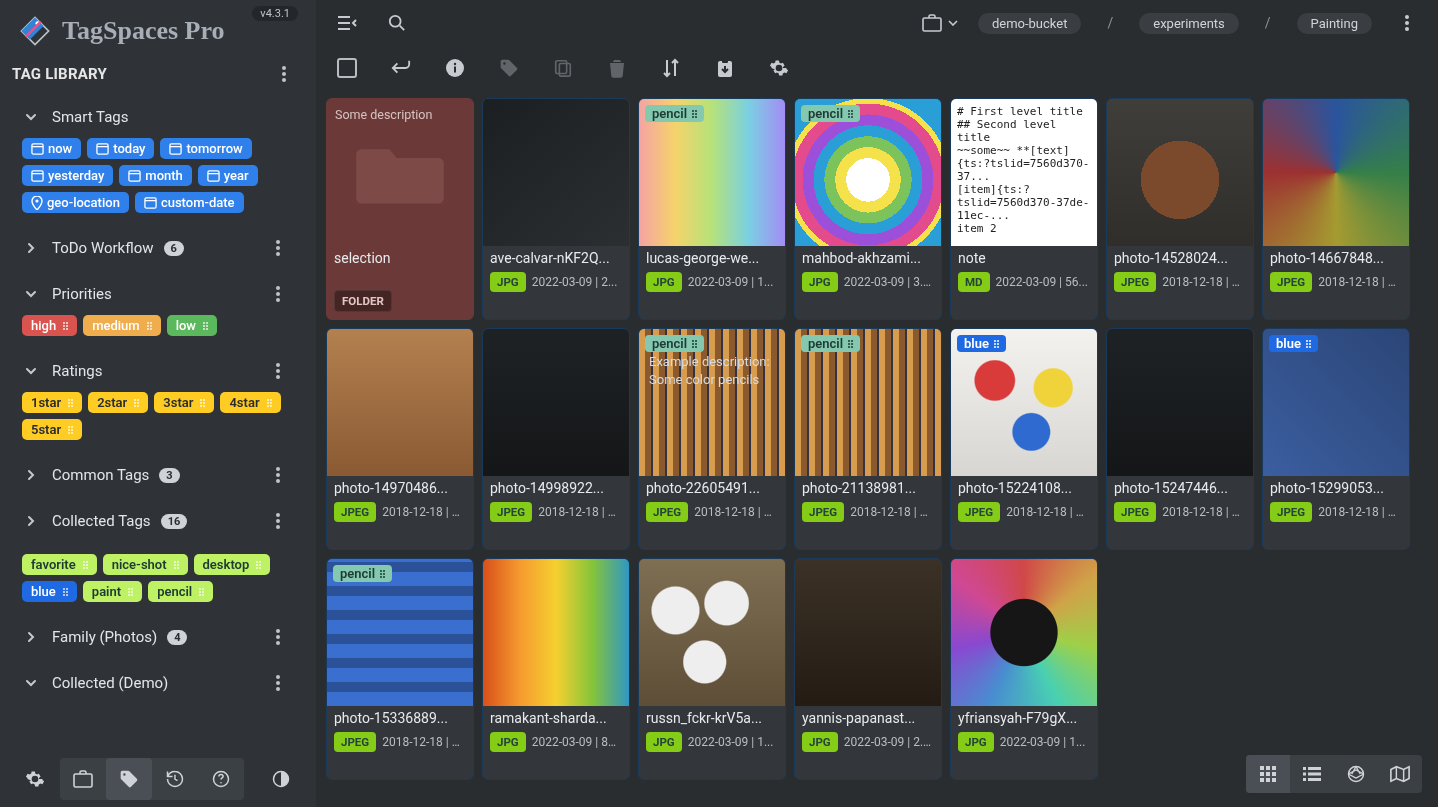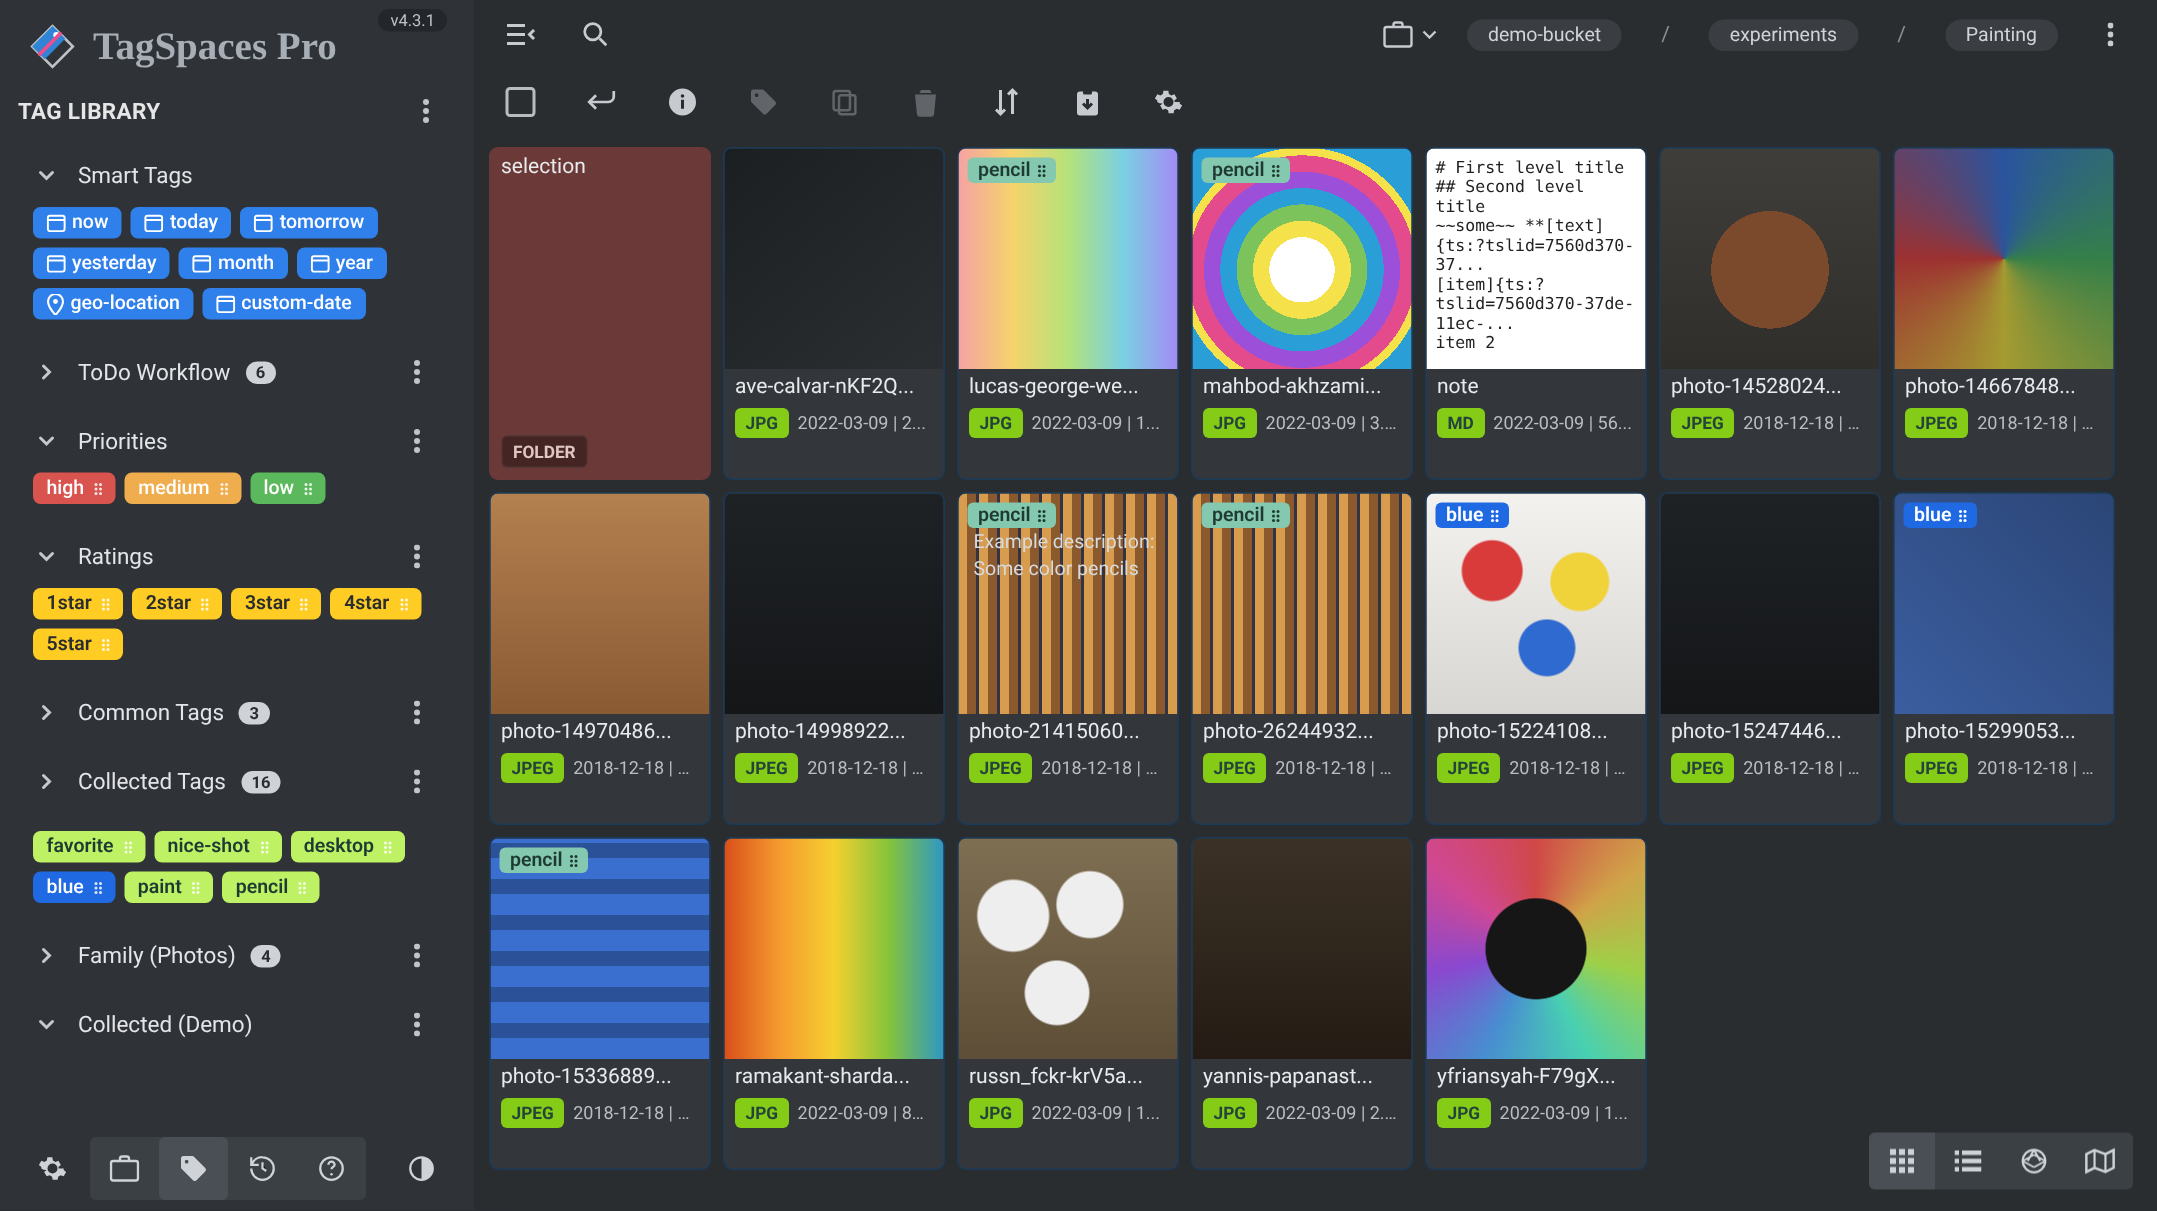--- a/index.html
+++ b/index.html
@@ -658,20 +658,26 @@
     <div class="tb-icon">
         <svg width="20" height="20" viewBox="0 0 24 24">
           <path fill="currentColor" d="M12 8a4 4 0 100 8 4 4 0 000-8zm9 4a7 7 0 01-.1 1.2l2 1.6-2 3.4-2.4-.9a7 7 0 01-2 1.2l-.4 2.5h-4l-.4-2.5a7 7 0 01-2-1.2l-2.4.9-2-3.4 2-1.6A7 7 0 013 12a7 7 0 01.1-1.2l-2-1.6 2-3.4 2.4.9a7 7 0 012-1.2L7.9 3h4l.4 2.5a7 7 0 012 1.2l2.4-.9 2 3.4-2 1.6c.1.4.1.8.1 1.2z"></path>
         </svg>
       </div>
   </div>
 
   <div class="grid" id="grid">
 
     <div class="card folder-card">
+      <div class="thumb">
+        <span class="folder-desc">Some description</span>
+        <svg class="folder-icon" viewBox="0 0 100 80">
+            <path fill="#a36966" d="M6 14h32l8 10h48a6 6 0 016 6v40a6 6 0 01-6 6H6a6 6 0 01-6-6V20a6 6 0 016-6z"></path>
+          </svg>
+      </div>
       <div class="meta">
         <span class="name folder-name">selection</span>
       </div>
       <span class="folder-ext">FOLDER</span>
     </div>
 
   <div class="card">
         <div class="thumb art1"></div>
         <div class="meta">
           <div class="name">ave-calvar-nKF2Q...</div>
@@ -789,21 +795,21 @@
               <i></i>
               <i></i>
               <i></i>
               <i></i>
             </span>
           </span>
           <div class="desc-overlay" style="white-space: pre-line;">Example description:
 Some color pencils</div>
         </div>
         <div class="meta">
-          <div class="name">photo-21415060...</div>
+          <div class="name">photo-22605491...</div>
           <div class="line2">
             <span class="ext">JPEG</span>
             <span class="date">2018-12-18 | 61...</span>
           </div>
         </div>
       </div>
       <div class="card">
         <div class="thumb art-pencilrows">
           <span class="thumb-tag mint">
             <span>pencil</span>
@@ -811,21 +817,21 @@
               <i></i>
               <i></i>
               <i></i>
               <i></i>
               <i></i>
               <i></i>
             </span>
           </span>
         </div>
         <div class="meta">
-          <div class="name">photo-26244932...</div>
+          <div class="name">photo-21138981...</div>
           <div class="line2">
             <span class="ext">JPEG</span>
             <span class="date">2018-12-18 | 28...</span>
           </div>
         </div>
       </div>
       <div class="card">
         <div class="thumb art-bluebowl">
           <span class="thumb-tag blue">
             <span>blue</span>

